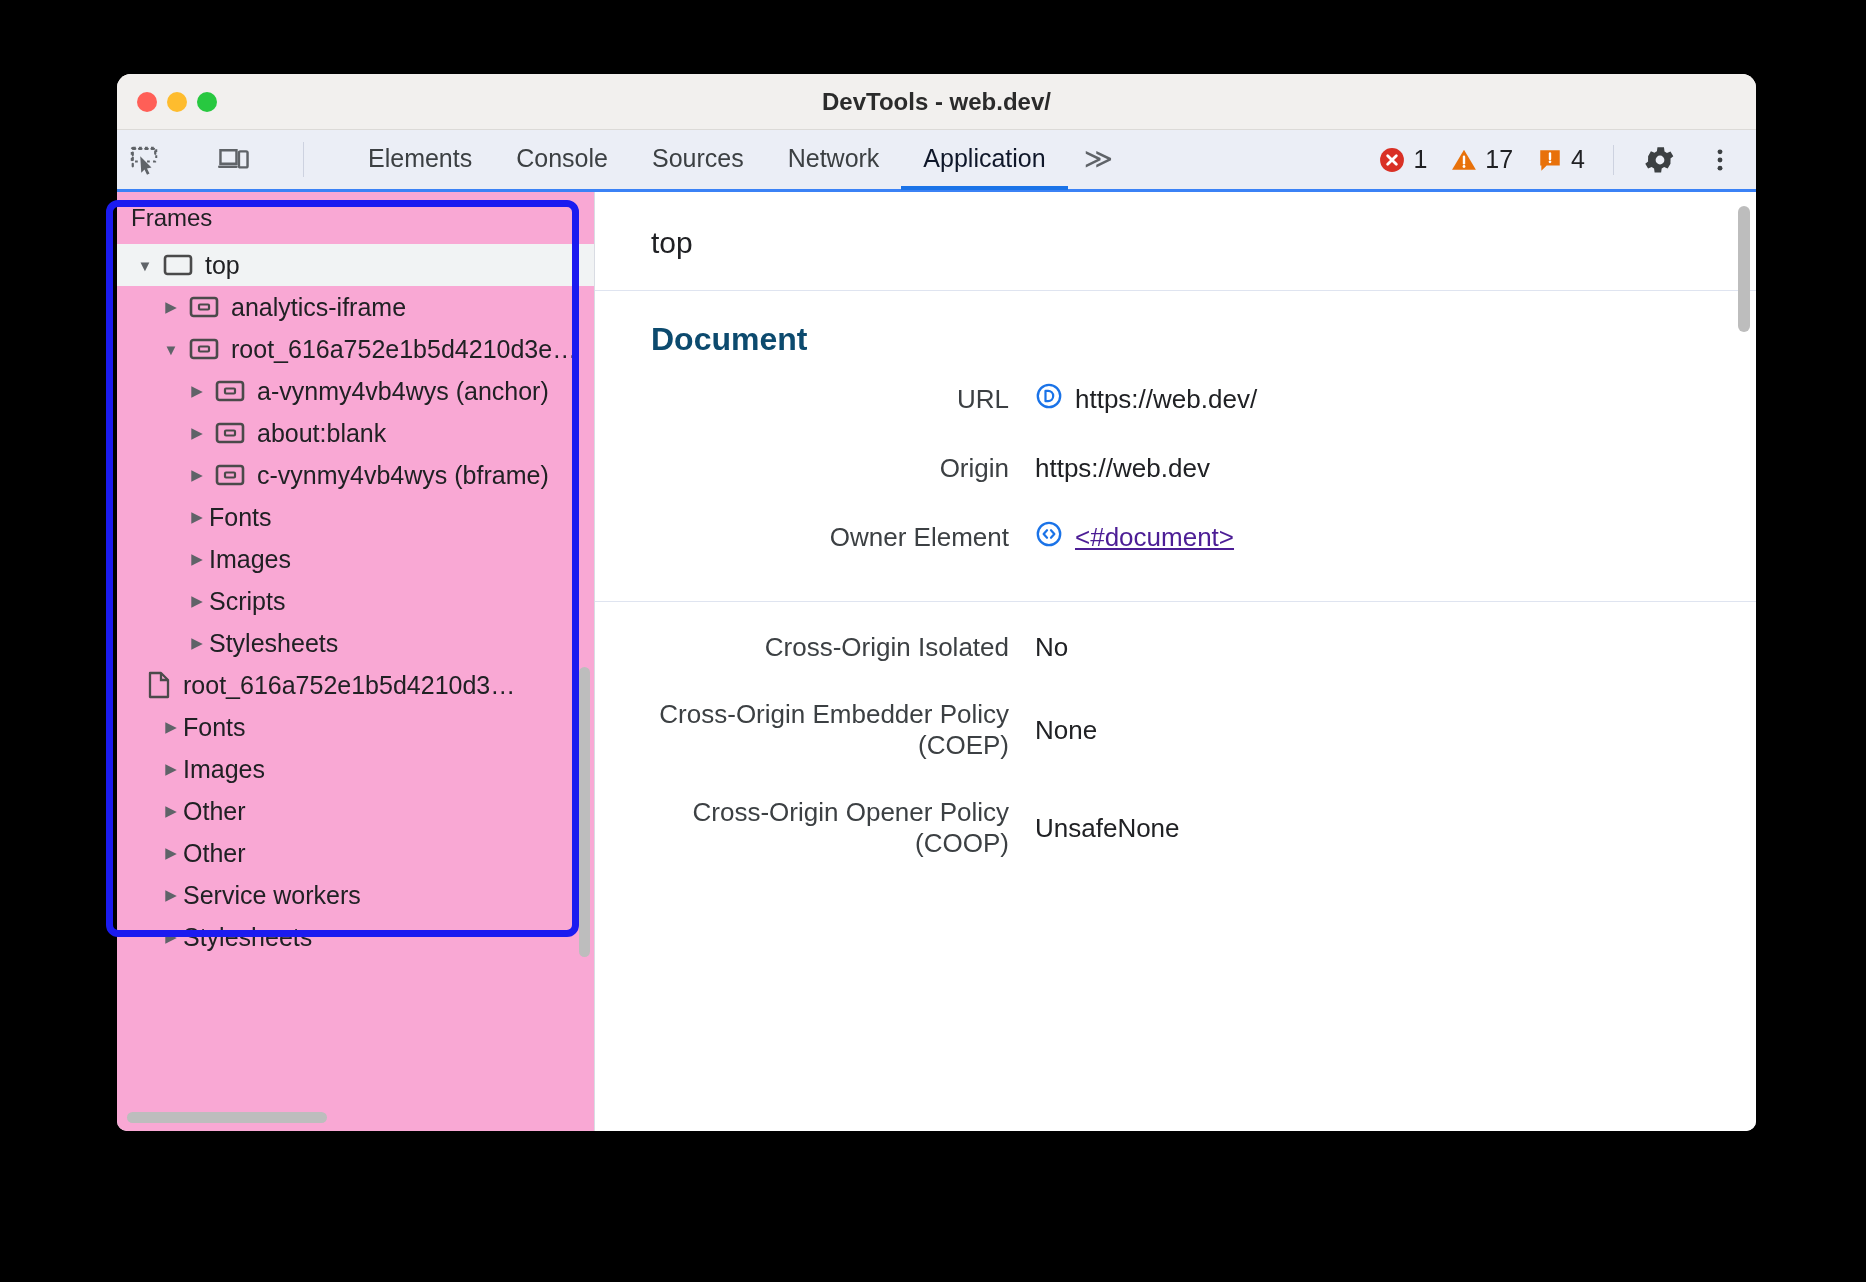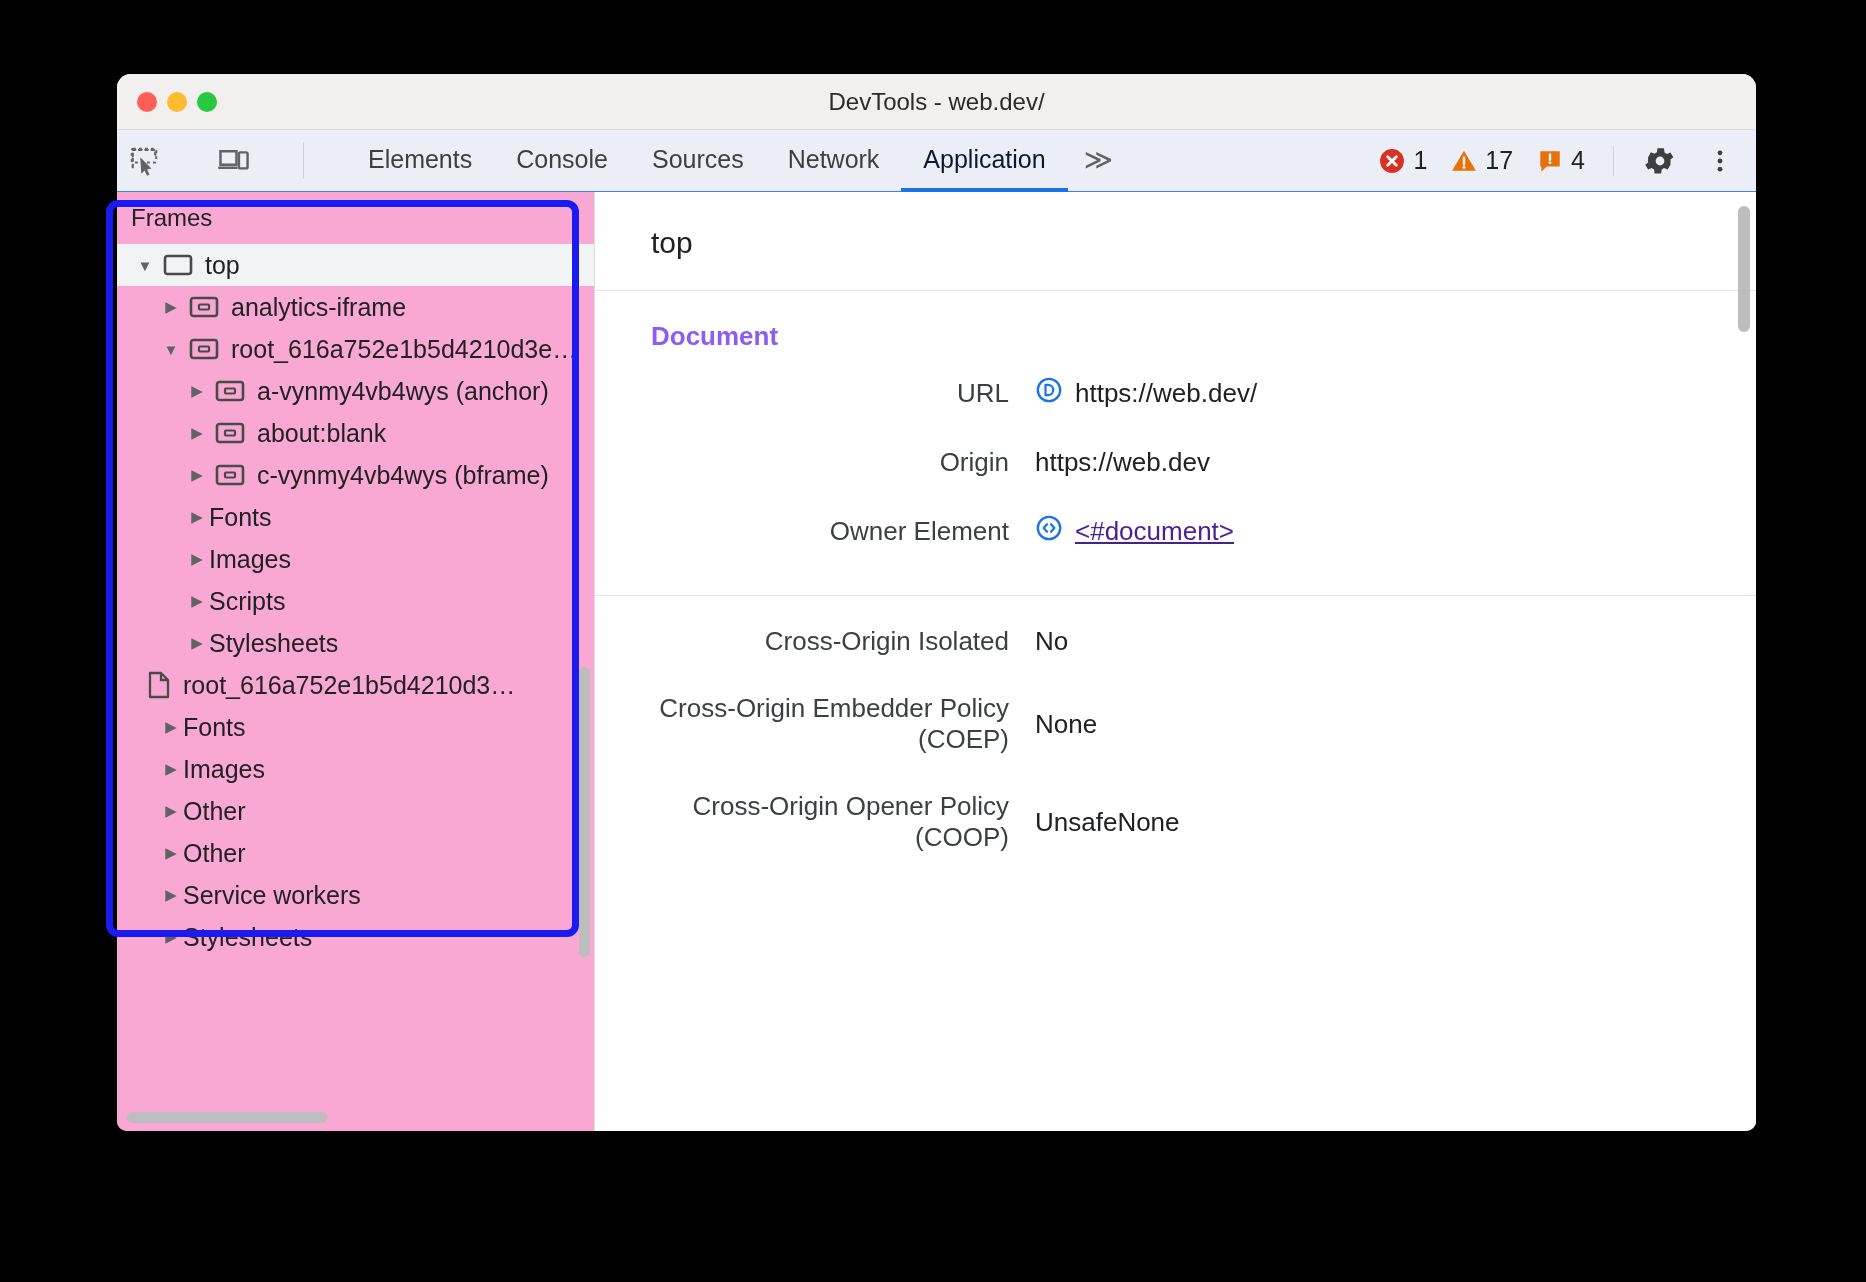--- a/index.html
+++ b/index.html
@@ -27,29 +27,29 @@
     border-bottom: 1px solid #dcdad7;
     display: flex; align-items: center;
   }
   .traffic { display: flex; gap: 10px; padding-left: 20px; }
   .dot { width: 20px; height: 20px; border-radius: 50%; }
   .dot.red    { background: #ff5f57; }
   .dot.yellow { background: #febc2e; }
   .dot.green  { background: #28c840; }
   #window-title {
     position: absolute; left: 0; right: 0; text-align: center;
-    font-size: 24px; font-weight: normal; color: #2b2b2b;
+    font-size: 24px; font-weight: bold; color: #2b2b2b;
     pointer-events: none;
   }
 
   
   #tabbar {
     height: 62px;
     background: #ebeef6;
-    border-bottom: 1px solid #3b82f6;
+    border-bottom: 3px solid #3b82f6;
     display: flex; align-items: stretch; gap: 36px;
   }
   .tb-icon {
     width: 54px; display: flex; align-items: center; justify-content: center;
     color: #5f6368;
   }
   .vsep { width: 1px; background: #cdd2e0; margin: 12px 6px; }
   #tabs { display: flex; align-items: stretch; }
   .tab {
     display: flex; align-items: center; padding: 0 22px;
@@ -128,21 +128,21 @@
     display: flex; flex-direction: column;
   }
   #panel-title {
     padding: 34px 0 30px 56px;
     font-size: 30px; color: #202124;
     border-bottom: 1px solid #dfe4f0;
   }
   .section { padding: 30px 0 10px 0; border-bottom: 1px solid #dfe4f0; }
   .section:last-child { border-bottom: none; }
   .section-title {
-    font-size: 26px; font-weight: bold; color: #8b5cf6;
+    font-size: 32px; font-weight: bold; color: #0c4a6e;
     padding-left: 56px; margin-bottom: 24px;
   }
   .kv { display: flex; align-items: center; margin-bottom: 36px; }
   .k {
     width: 440px; flex: none; text-align: right;
     font-size: 26px; color: #3c4043; padding-right: 26px;
   }
   .v { font-size: 26px; color: #202124; display: flex; align-items: center; gap: 12px; }
   .v a { color: #4c1d95; text-decoration: underline; }
   .badge-ico { flex: none; }

